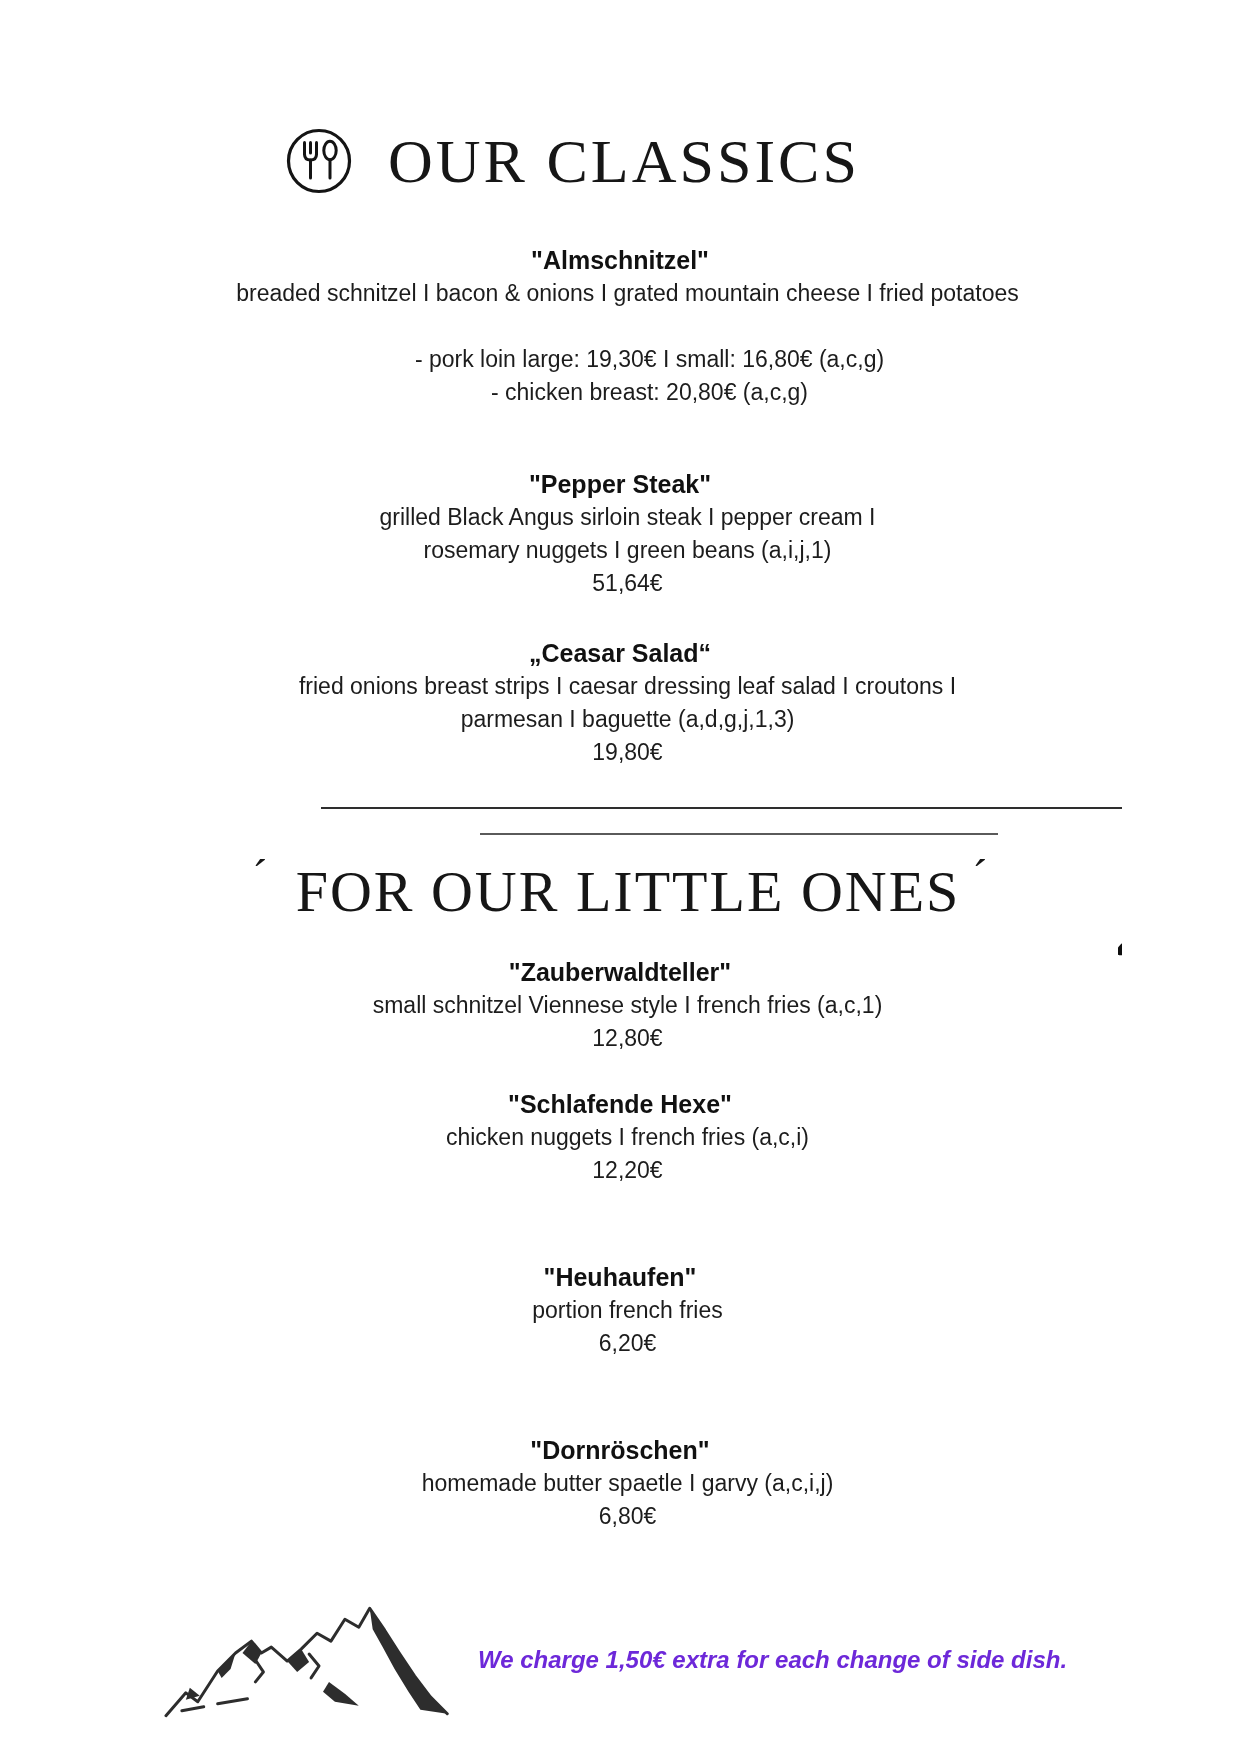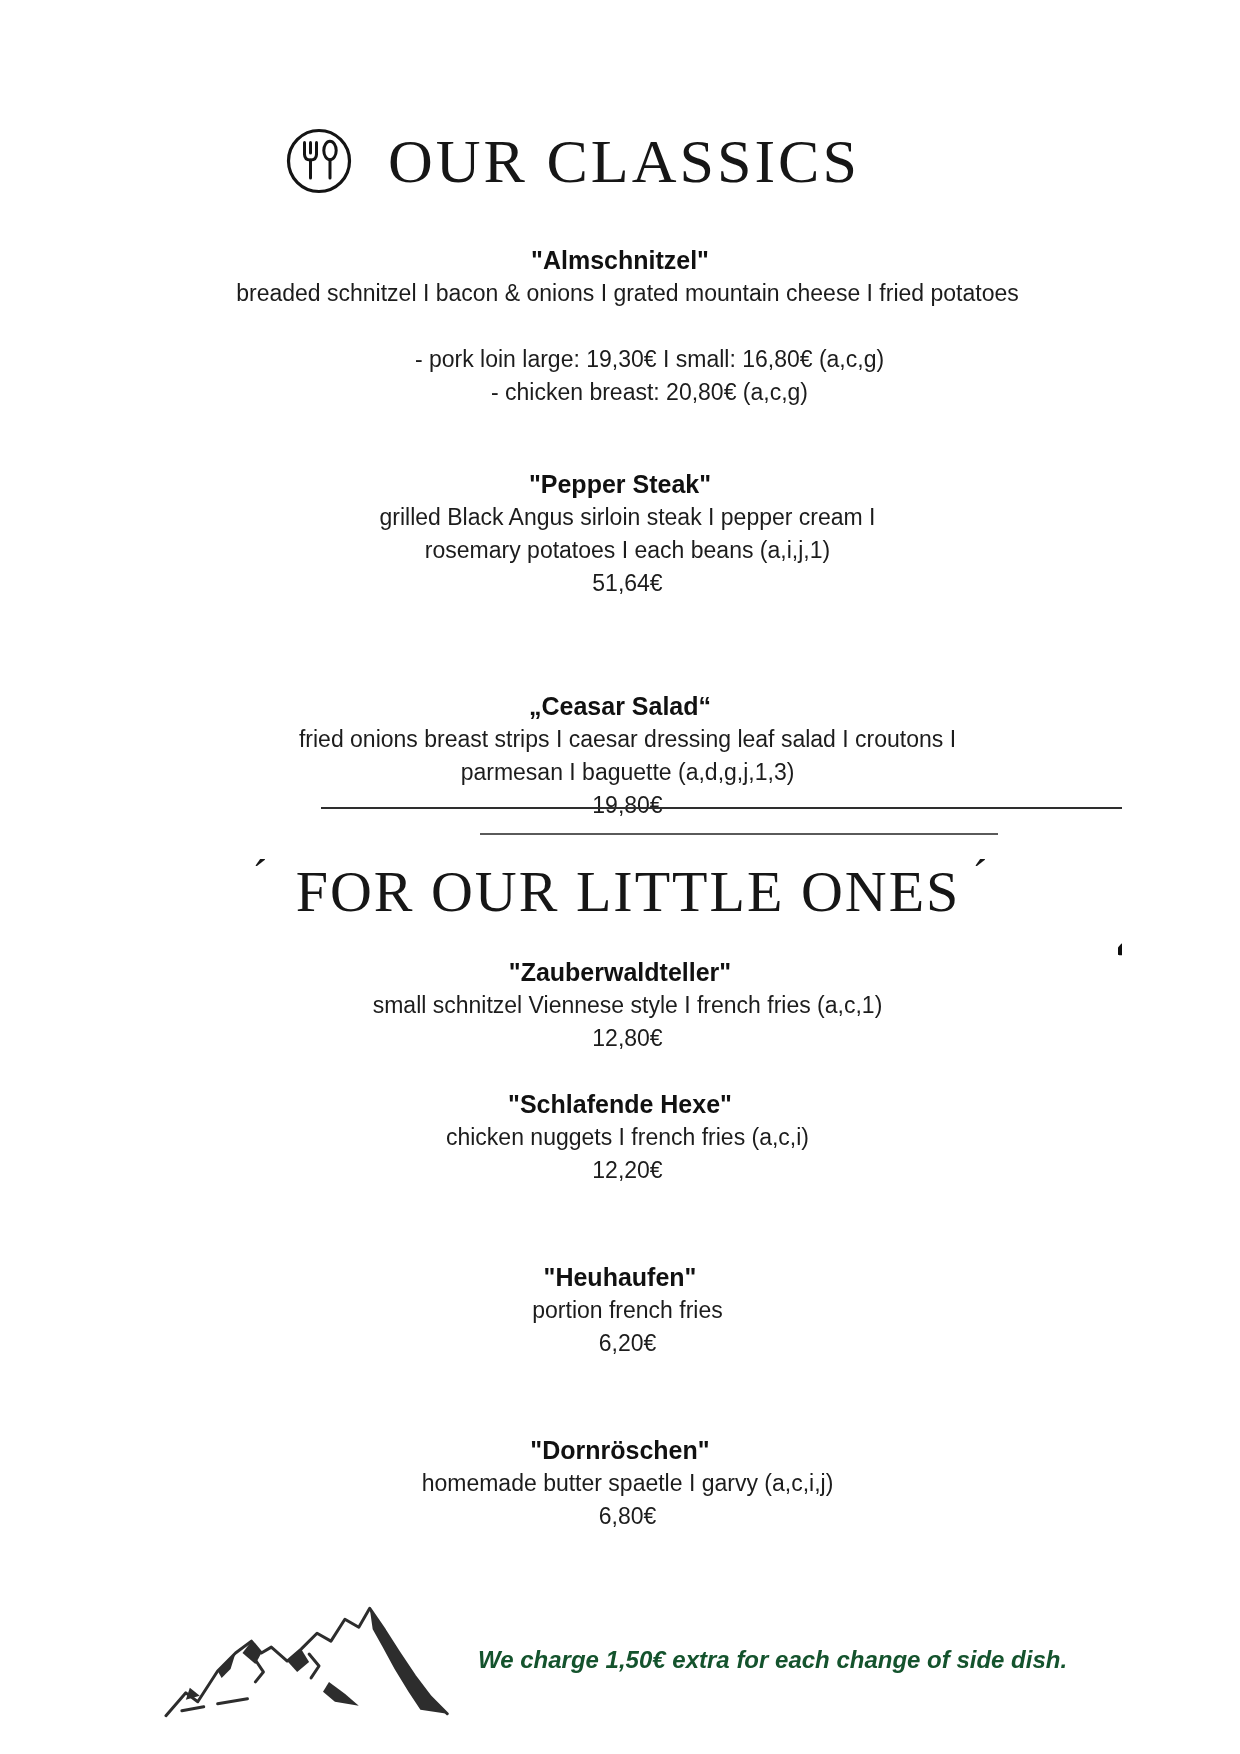--- a/index.html
+++ b/index.html
@@ -53,42 +53,42 @@
   }
 
   
   .menu-item { line-height: 33px; font-size: 23px; color: #1c1c1c; }
   .menu-item .dish-name { font-size: 25px; font-weight: 700; line-height: 33px; color: #111; }
   .menu-item p { line-height: 33px; padding-left: 15px; }
   .options { margin-top: 33px; margin-left: 44px; }
 
   .item-almschnitzel { top: 244px; }
   .item-pepper-steak { top: 468px; }
-  .item-ceasar-salad { top: 690px; }
+  .item-ceasar-salad { top: 637px; }
   .item-zauberwaldteller { top: 956px; }
   .item-schlafende-hexe { top: 1088px; }
   .item-heuhaufen { top: 1261px; }
   .item-dornroeschen { top: 1434px; }
 
   
   .divider { position: absolute; height: 2px; }
   .divider-primary { left: 203px; top: 807px; width: 873px; background: #2e2e2e; }
   .divider-secondary { left: 362px; top: 833px; width: 518px; height: 1.5px; background: #5a5a5a; }
 
   
   .handprint { position: absolute; left: 1000px; top: 870px; width: 107px; height: 162px; }
   .mountains { position: absolute; left: 42px; top: 1602px; width: 328px; height: 122px; }
   .side-note {
     position: absolute;
     left: 360px;
     top: 1645px;
     font-size: 24px;
     font-weight: 700;
     font-style: italic;
-    color: #14532d;
+    color: #6d28d9;
     line-height: 30px;
     white-space: nowrap;
   }
 </style>
 </head>
 <body>
 
 <div class="page">
 
   <header class="abs classics-header">
@@ -114,21 +114,21 @@
     <p>breaded schnitzel I bacon &amp; onions I grated mountain cheese I fried potatoes</p>
     <div class="options">
       <p>- pork loin large: 19,30€ I small: 16,80€ (a,c,g)</p>
       <p>- chicken breast: 20,80€ (a,c,g)</p>
     </div>
   </section>
 
   <section class="abs menu-item item-pepper-steak">
     <h2 class="dish-name">"Pepper Steak"</h2>
     <p>grilled Black Angus sirloin steak I pepper cream I</p>
-    <p>rosemary potatoes I each beans (a,i,j,1)</p>
+    <p>rosemary nuggets I green beans (a,i,j,1)</p>
     <p>51,64€</p>
   </section>
 
   <section class="abs menu-item item-ceasar-salad">
     <h2 class="dish-name">„Ceasar Salad“</h2>
     <p>fried onions breast strips I caesar dressing leaf salad I croutons I</p>
     <p>parmesan I baguette (a,d,g,j,1,3)</p>
     <p>19,80€</p>
   </section>
 

